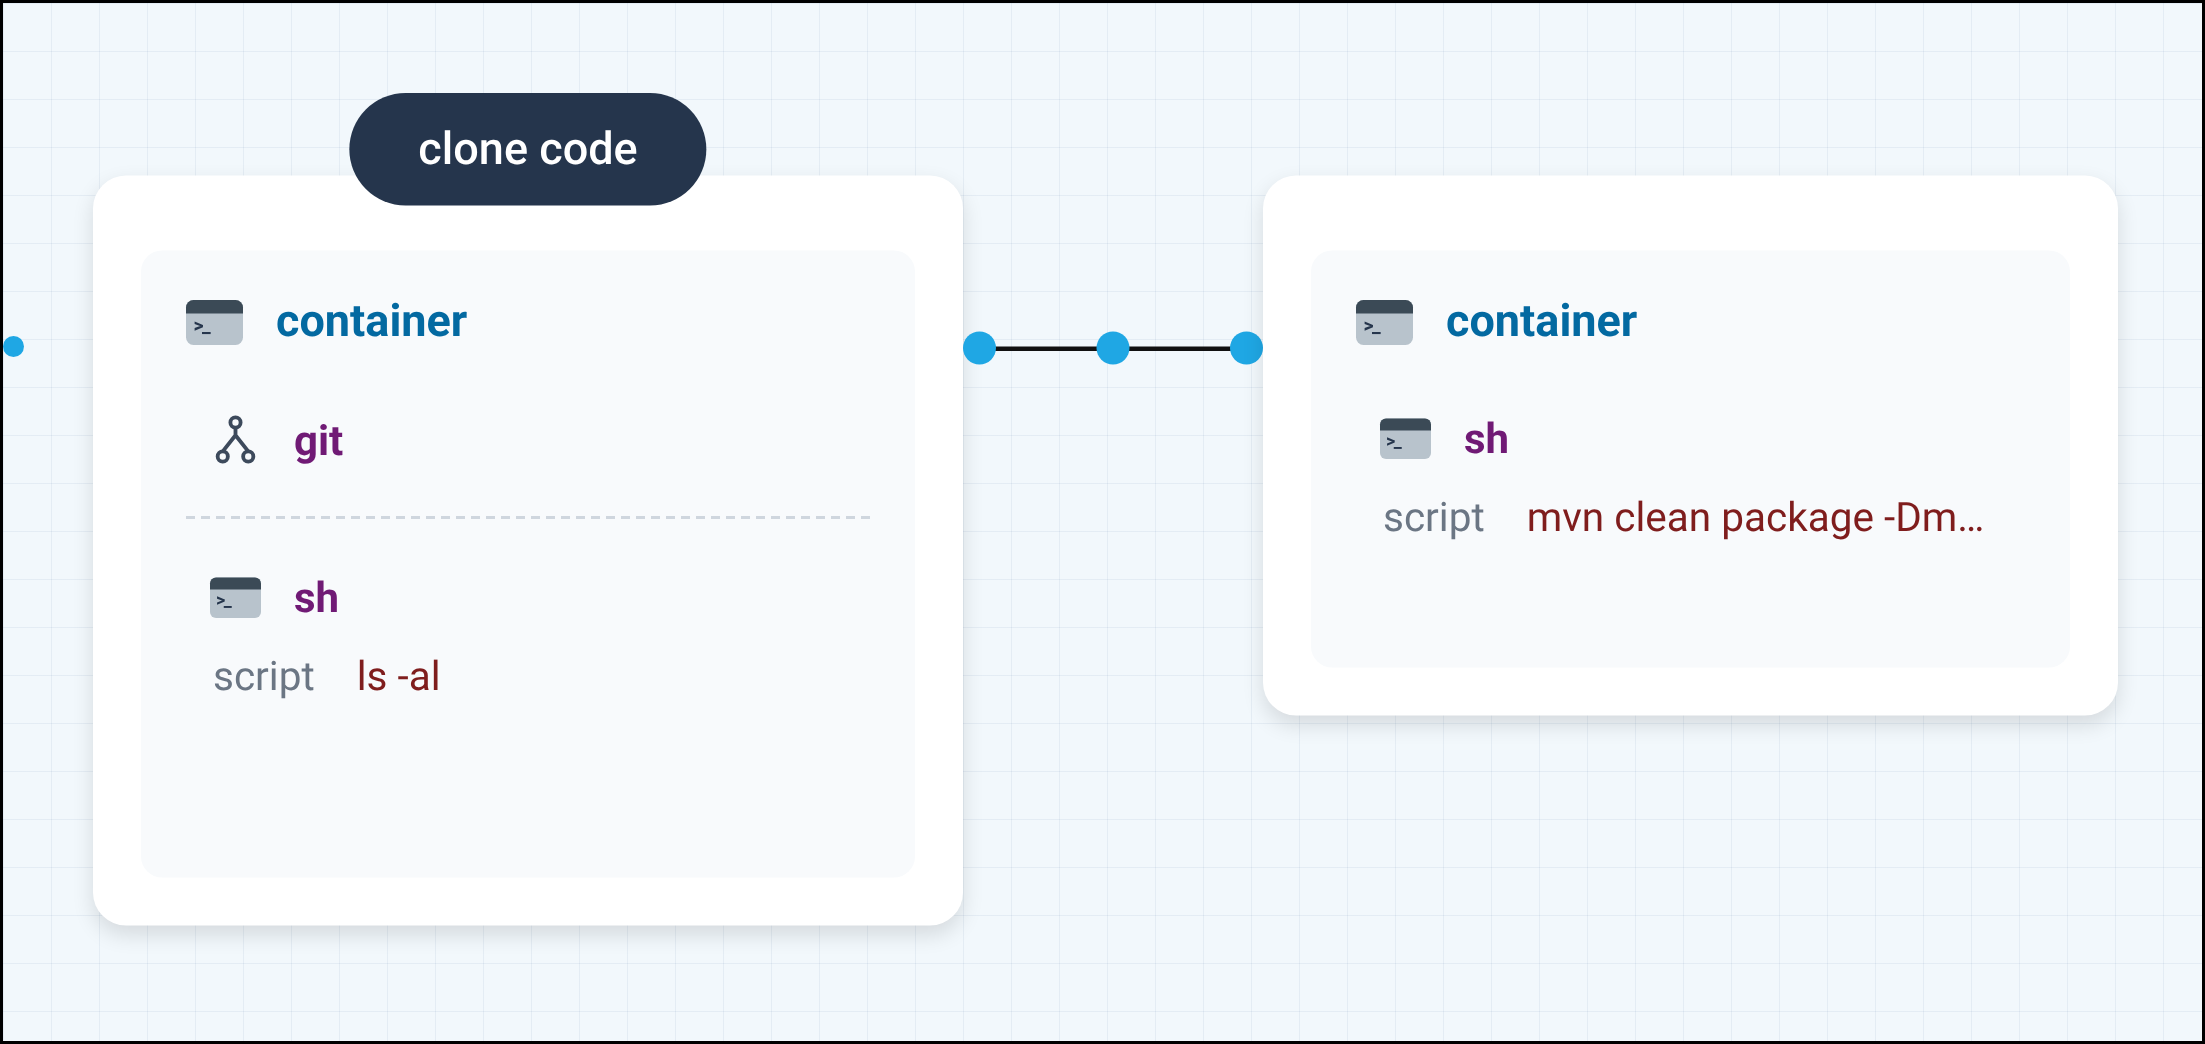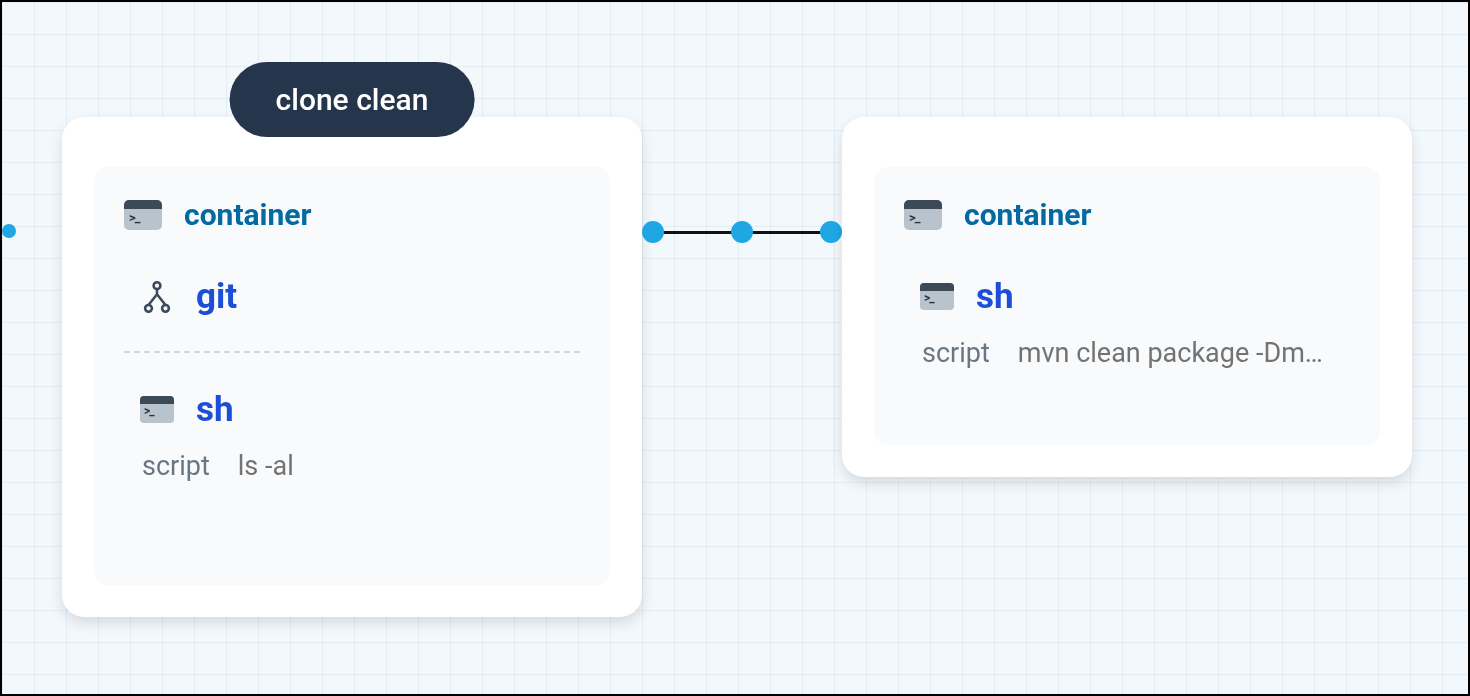--- a/index.html
+++ b/index.html
@@ -8,25 +8,25 @@
       linear-gradient(to right, rgba(0,60,120,.06) 1px, transparent 1px),
       linear-gradient(to bottom, rgba(0,60,120,.06) 1px, transparent 1px);
     background-size:32px 32px;}
   .card{position:absolute;background:#fff;border-radius:22px;box-shadow:0 6px 14px rgba(0,0,0,.12);}
   .card1{left:60px;top:115px;width:580px;height:500px;}
   .card2{left:840px;top:115px;width:570px;height:360px;}
   .pill{position:absolute;top:-55px;left:50%;transform:translateX(-50%);background:#25354c;color:#fff;font-size:30px;font-weight:500;padding:20px 46px;border-radius:46px;white-space:nowrap;}
   .inner{position:absolute;left:32px;right:32px;top:50px;bottom:32px;background:#f8fafc;border-radius:14px;padding:30px 30px 28px 30px;box-sizing:border-box;}
   .row{display:flex;align-items:center;gap:22px;}
   .hdr{font-size:30px;font-weight:700;color:#0369a1;}
-  .step-title{font-size:35px;font-weight:700;color:#1d4ed8;}
+  .step-title{font-size:28px;font-weight:700;color:#701a75;}
   .divider{border:none;border-top:2px dashed #cfd6de;margin:26px 0;}
   .kv{display:flex;gap:28px;font-size:27px;color:#3d4a5c;margin-top:20px;margin-left:2px;}
   .kv .k{color:#6b7684;}
-  .kv .v{color:#737373;white-space:nowrap;overflow:hidden;text-overflow:ellipsis;max-width:380px;}
+  .kv .v{color:#7f1d1d;white-space:nowrap;overflow:hidden;text-overflow:ellipsis;max-width:380px;}
   
   .icon-term{width:38px;height:30px;border-radius:5px;background:#b8c3cc;position:relative;flex:0 0 38px;}
   .icon-term::before{content:"";position:absolute;top:0;left:0;right:0;height:9px;background:#3b4a56;border-radius:5px 5px 0 0;}
   .icon-term::after{content:">_";position:absolute;left:5px;top:10px;font-size:13px;font-weight:700;color:#25354c;letter-spacing:-1px;}
   .icon-term-sm{width:34px;height:27px;border-radius:4px;background:#b8c3cc;position:relative;flex:0 0 34px;}
   .icon-term-sm::before{content:"";position:absolute;top:0;left:0;right:0;height:8px;background:#3b4a56;border-radius:4px 4px 0 0;}
   .icon-term-sm::after{content:">_";position:absolute;left:4px;top:8px;font-size:12px;font-weight:700;color:#25354c;letter-spacing:-1px;}
   
   .icon-git{width:34px;height:34px;position:relative;flex:0 0 34px;}
   .icon-git svg{width:34px;height:34px;}
@@ -43,21 +43,21 @@
 </style>
 </head>
 <body>
 
 <div class="frame">
 
   <div class="edge-dot"></div>
 
   <div class="card card1">
     <div class="pill">
-      <span>clone clean</span>
+      <span>clone code</span>
     </div>
     <div class="inner">
       <div class="row">
         <span class="icon-term"></span>
         <span class="hdr">container</span>
       </div>
       <div class="steps">
         <div class="step">
           <div class="row">
             <span class="icon-git">

